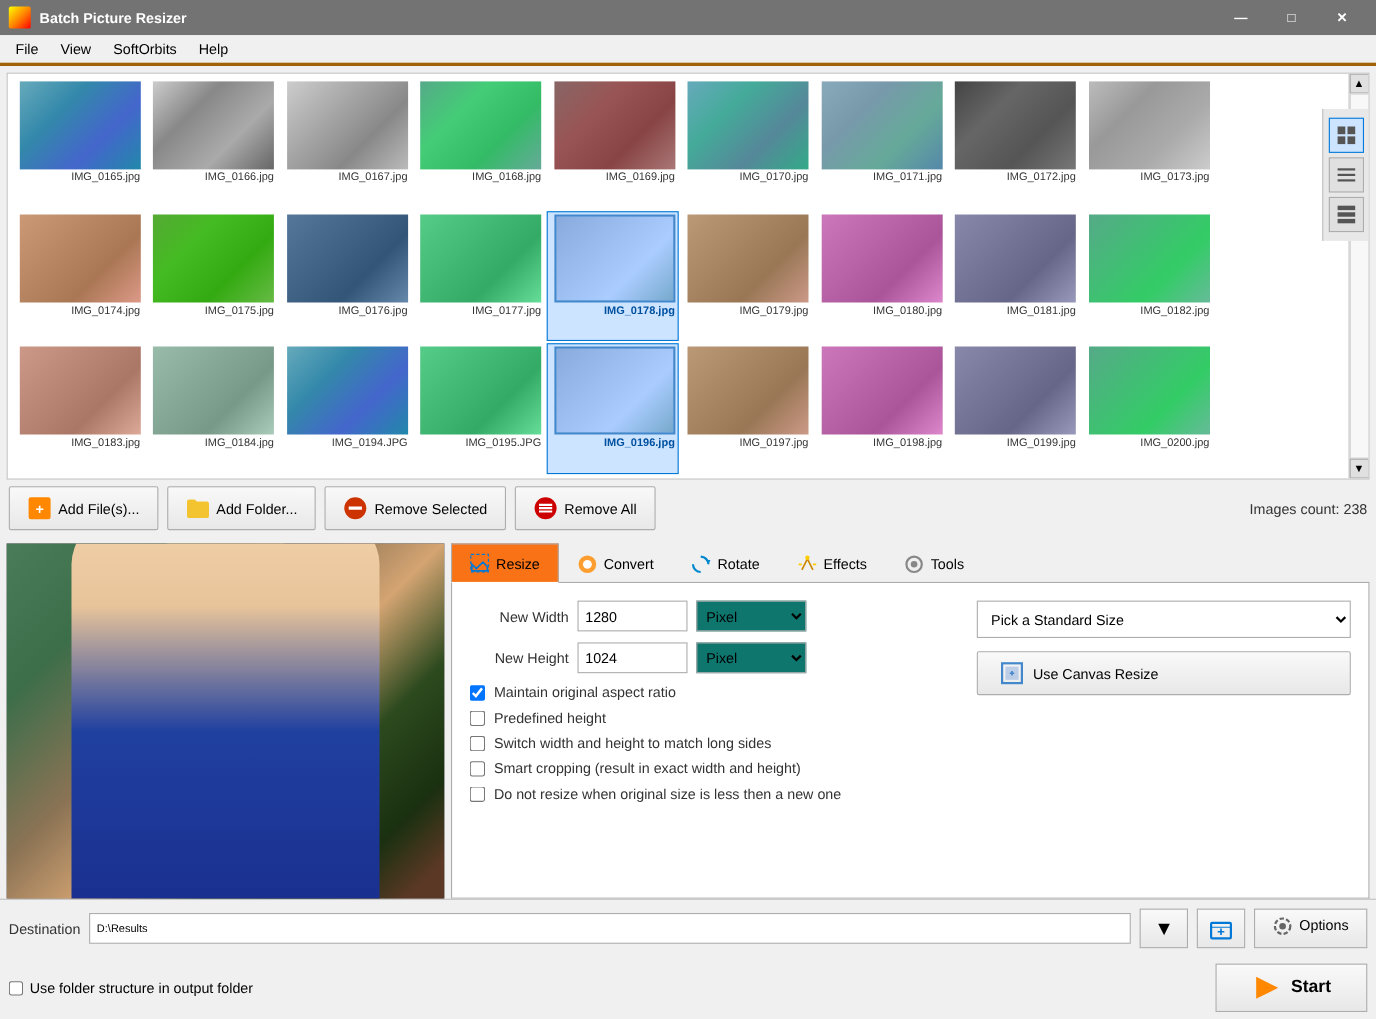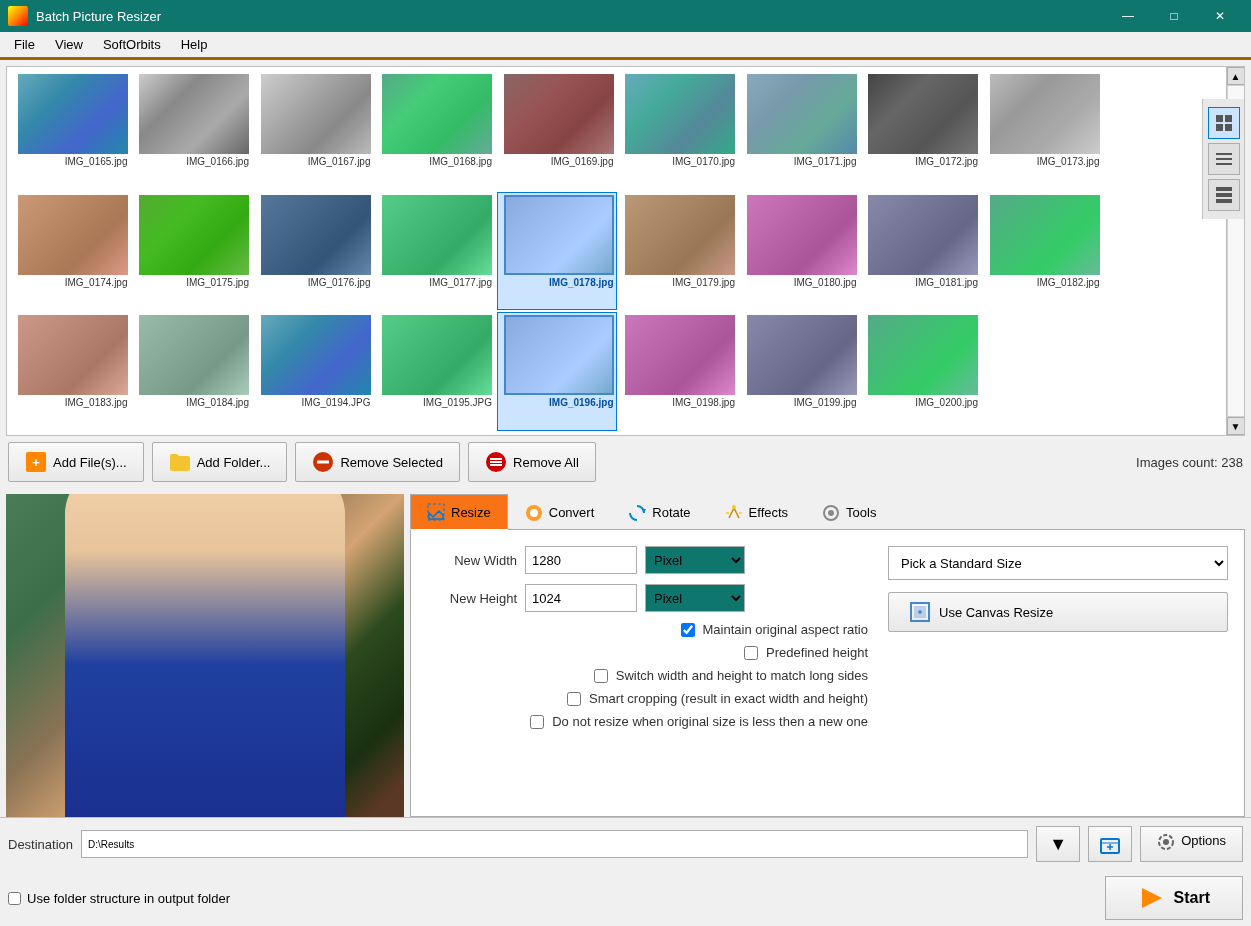--- a/index.html
+++ b/index.html
@@ -1,26 +1,27 @@
 <!DOCTYPE html>
 <html><head>
   <meta charset="utf-8">
   <style>
     * { box-sizing: border-box; margin: 0; padding: 0; font-family: 'Segoe UI', sans-serif; font-size: 13px; }
     body { background: #f0f0f0; width: 1251px; height: 926px; overflow: hidden; }
 
     
     #titlebar {
-      background: #0f766e;
+      background: #737373;
       color: white;
       height: 32px;
       display: flex;
       align-items: center;
       padding: 0 8px;
       user-select: none;
+      font-weight: bold;
     }
     #titlebar .app-icon { width: 20px; height: 20px; background: linear-gradient(135deg, #ff0, #f80, #f00); border-radius: 2px; margin-right: 8px; flex-shrink: 0; }
     #titlebar .title { flex: 1; font-size: 13px; }
     #titlebar .win-controls { display: flex; gap: 0; margin-left: auto; }
     #titlebar .win-btn { width: 46px; height: 32px; display: flex; align-items: center; justify-content: center; cursor: pointer; color: white; font-size: 12px; }
 
     
     #menubar {
       background: #f0f0f0;
       height: 28px;
@@ -221,21 +222,21 @@
 
     
     .field-row {
       display: flex;
       align-items: center;
       margin-bottom: 10px;
       gap: 8px;
     }
     .field-label { width: 90px; text-align: right; color: #333; }
     .field-input {
-      width: 112px;
+      width: 100px;
       height: 28px;
       border: 1px solid #adadad;
       padding: 0 6px;
       font-size: 13px;
       background: white;
     }
     .field-select {
       width: 100px;
       height: 28px;
       border: 1px solid #adadad;
@@ -251,21 +252,20 @@
       font-size: 13px;
       padding: 0 8px;
     }
 
     
     .checkbox-row {
       display: flex;
       align-items: center;
       gap: 8px;
       margin-bottom: 8px;
-      justify-content: flex-end;
     }
     .checkbox-row input[type=checkbox] { width: 14px; height: 14px; cursor: pointer; }
     .checkbox-row label { cursor: pointer; color: #333; }
 
     
     .canvas-btn {
       display: flex;
       align-items: center;
       gap: 8px;
       padding: 8px 20px;
@@ -479,20 +479,24 @@
         <div class="img-thumb t1"></div>
         <span class="img-label">IMG_0194.JPG</span>
       </div>
       <div class="img-cell">
         <div class="img-thumb t13"></div>
         <span class="img-label">IMG_0195.JPG</span>
       </div>
       <div class="img-cell selected">
         <div class="img-thumb t-selected"></div>
         <span class="img-label" style="color:#0050a0;font-weight:bold;">IMG_0196.jpg</span>
+      </div>
+      <div class="img-cell">
+        <div class="img-thumb t15"></div>
+        <span class="img-label">IMG_0197.jpg</span>
       </div>
       <div class="img-cell">
         <div class="img-thumb t16"></div>
         <span class="img-label">IMG_0198.jpg</span>
       </div>
       <div class="img-cell">
         <div class="img-thumb t17"></div>
         <span class="img-label">IMG_0199.jpg</span>
       </div>
       <div class="img-cell">

